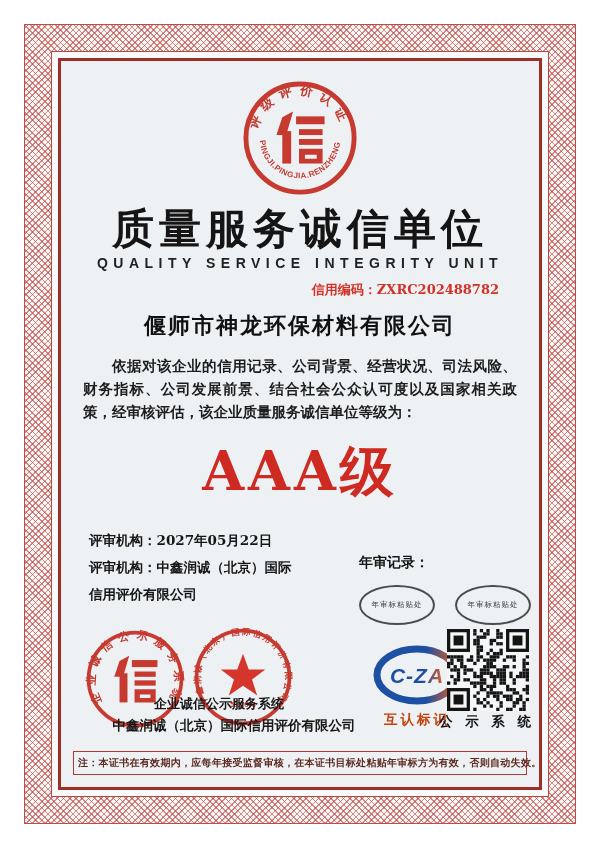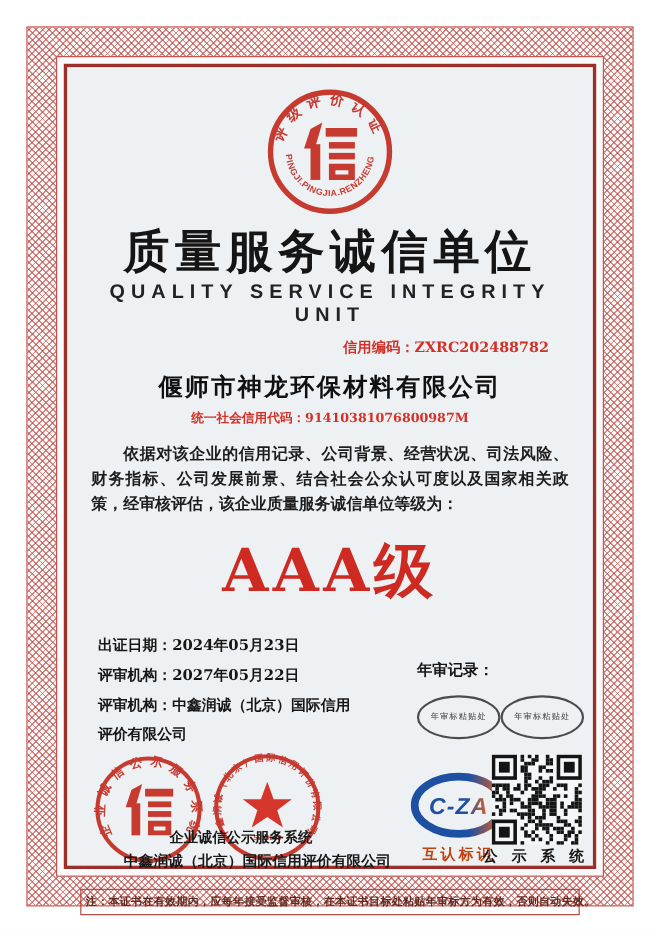--- a/index.html
+++ b/index.html
@@ -29,21 +29,21 @@
     padding:0 8px;
   }
   
   .top-seal { display:block; margin:18px auto 0; }
   .title {
     text-align:center; font-family:"DejaVu Serif","Liberation Serif",serif;
     font-size:42px; font-weight:bold; letter-spacing:5px;
     line-height:1.12; margin-top:8px; color:#151515;
   }
   .subtitle {
-    text-align:center; font-size:18px; font-weight:bold;
+    text-align:center; font-size:14px; font-weight:bold;
     letter-spacing:5.5px; margin-top:3px; color:#222;
   }
   .credit-line {
     text-align:right; padding-right:32px; margin-top:10px;
     font-size:13px; font-weight:bold; color:#d33127;
     font-family:"DejaVu Serif","Liberation Serif",serif;
   }
   .company {
     text-align:center; font-size:22px; font-weight:bold;
     letter-spacing:2px; margin-top:12px; color:#111;
@@ -64,21 +64,21 @@
     font-family:"DejaVu Serif","Liberation Serif",serif;
     font-size:54px; font-weight:bold; letter-spacing:4px; color:#cf2a22;
   }
   
   .info-row { display:flex; margin-top:18px; padding-left:20px; }
   .info-col .line { font-size:13.5px; font-weight:bold; line-height:27px; color:#161616;
     font-family:"DejaVu Serif","Liberation Serif",serif; }
   .review-col { margin-left:60px; padding-top:27px; }
   .review-label { font-size:14px; font-weight:bold; color:#161616;
     font-family:"DejaVu Serif","Liberation Serif",serif; }
-  .stickers { display:flex; margin-top:13px; }
+  .stickers { display:flex; gap:20px; margin-top:13px; }
   .sticker {
     width:76px; height:40px; border:2px solid #4c4c4c; border-radius:50%;
     display:flex; align-items:center; justify-content:center;
     font-size:7.5px; color:#3d3d3d; letter-spacing:1px;
   }
   
   .seals-row { position:relative; height:118px; margin-top:2px; }
   .seal1 { position:absolute; left:14px; top:0; }
   .seal2 { position:absolute; left:122px; top:-2px; }
   .caption1 {
@@ -153,31 +153,27 @@
     <g transform="translate(29,30) scale(1.0)" color="#c63a30">
       <use href="#xin-logo"></use>
     </g>
   </svg>
 
   <div class="title">质量服务诚信单位</div>
   <div class="subtitle">QUALITY SERVICE INTEGRITY UNIT</div>
   <div class="credit-line">信用编码：ZXRC202488782</div>
 
   <div class="company">偃师市神龙环保材料有限公司</div>
-  <div class="uscc">统一社会信用代码：91410381076800987M</div>
 
   <div class="body-par">依据对该企业的信用记录、公司背景、经营状况、司法风险、财务指标、公司发展前景、结合社会公众认可度以及国家相关政策，经审核评估，该企业质量服务诚信单位等级为：</div>
 
   <div class="grade">AAA级</div>
 
   <div class="info-row">
     <div class="info-col">
-      <div class="line">
-        <span>出证日期：</span><span>2024年05月23日</span>
-      </div>
       <div class="line">
         <span>评审机构：</span><span>2027年05月22日</span>
       </div>
       <div class="line">
         <span>评审机构：</span><span>中鑫润诚（北京）国际信用评价有限公司</span>
       </div>
     </div>
     <div class="review-col">
       <div class="review-label">年审记录：</div>
       <div class="stickers">

